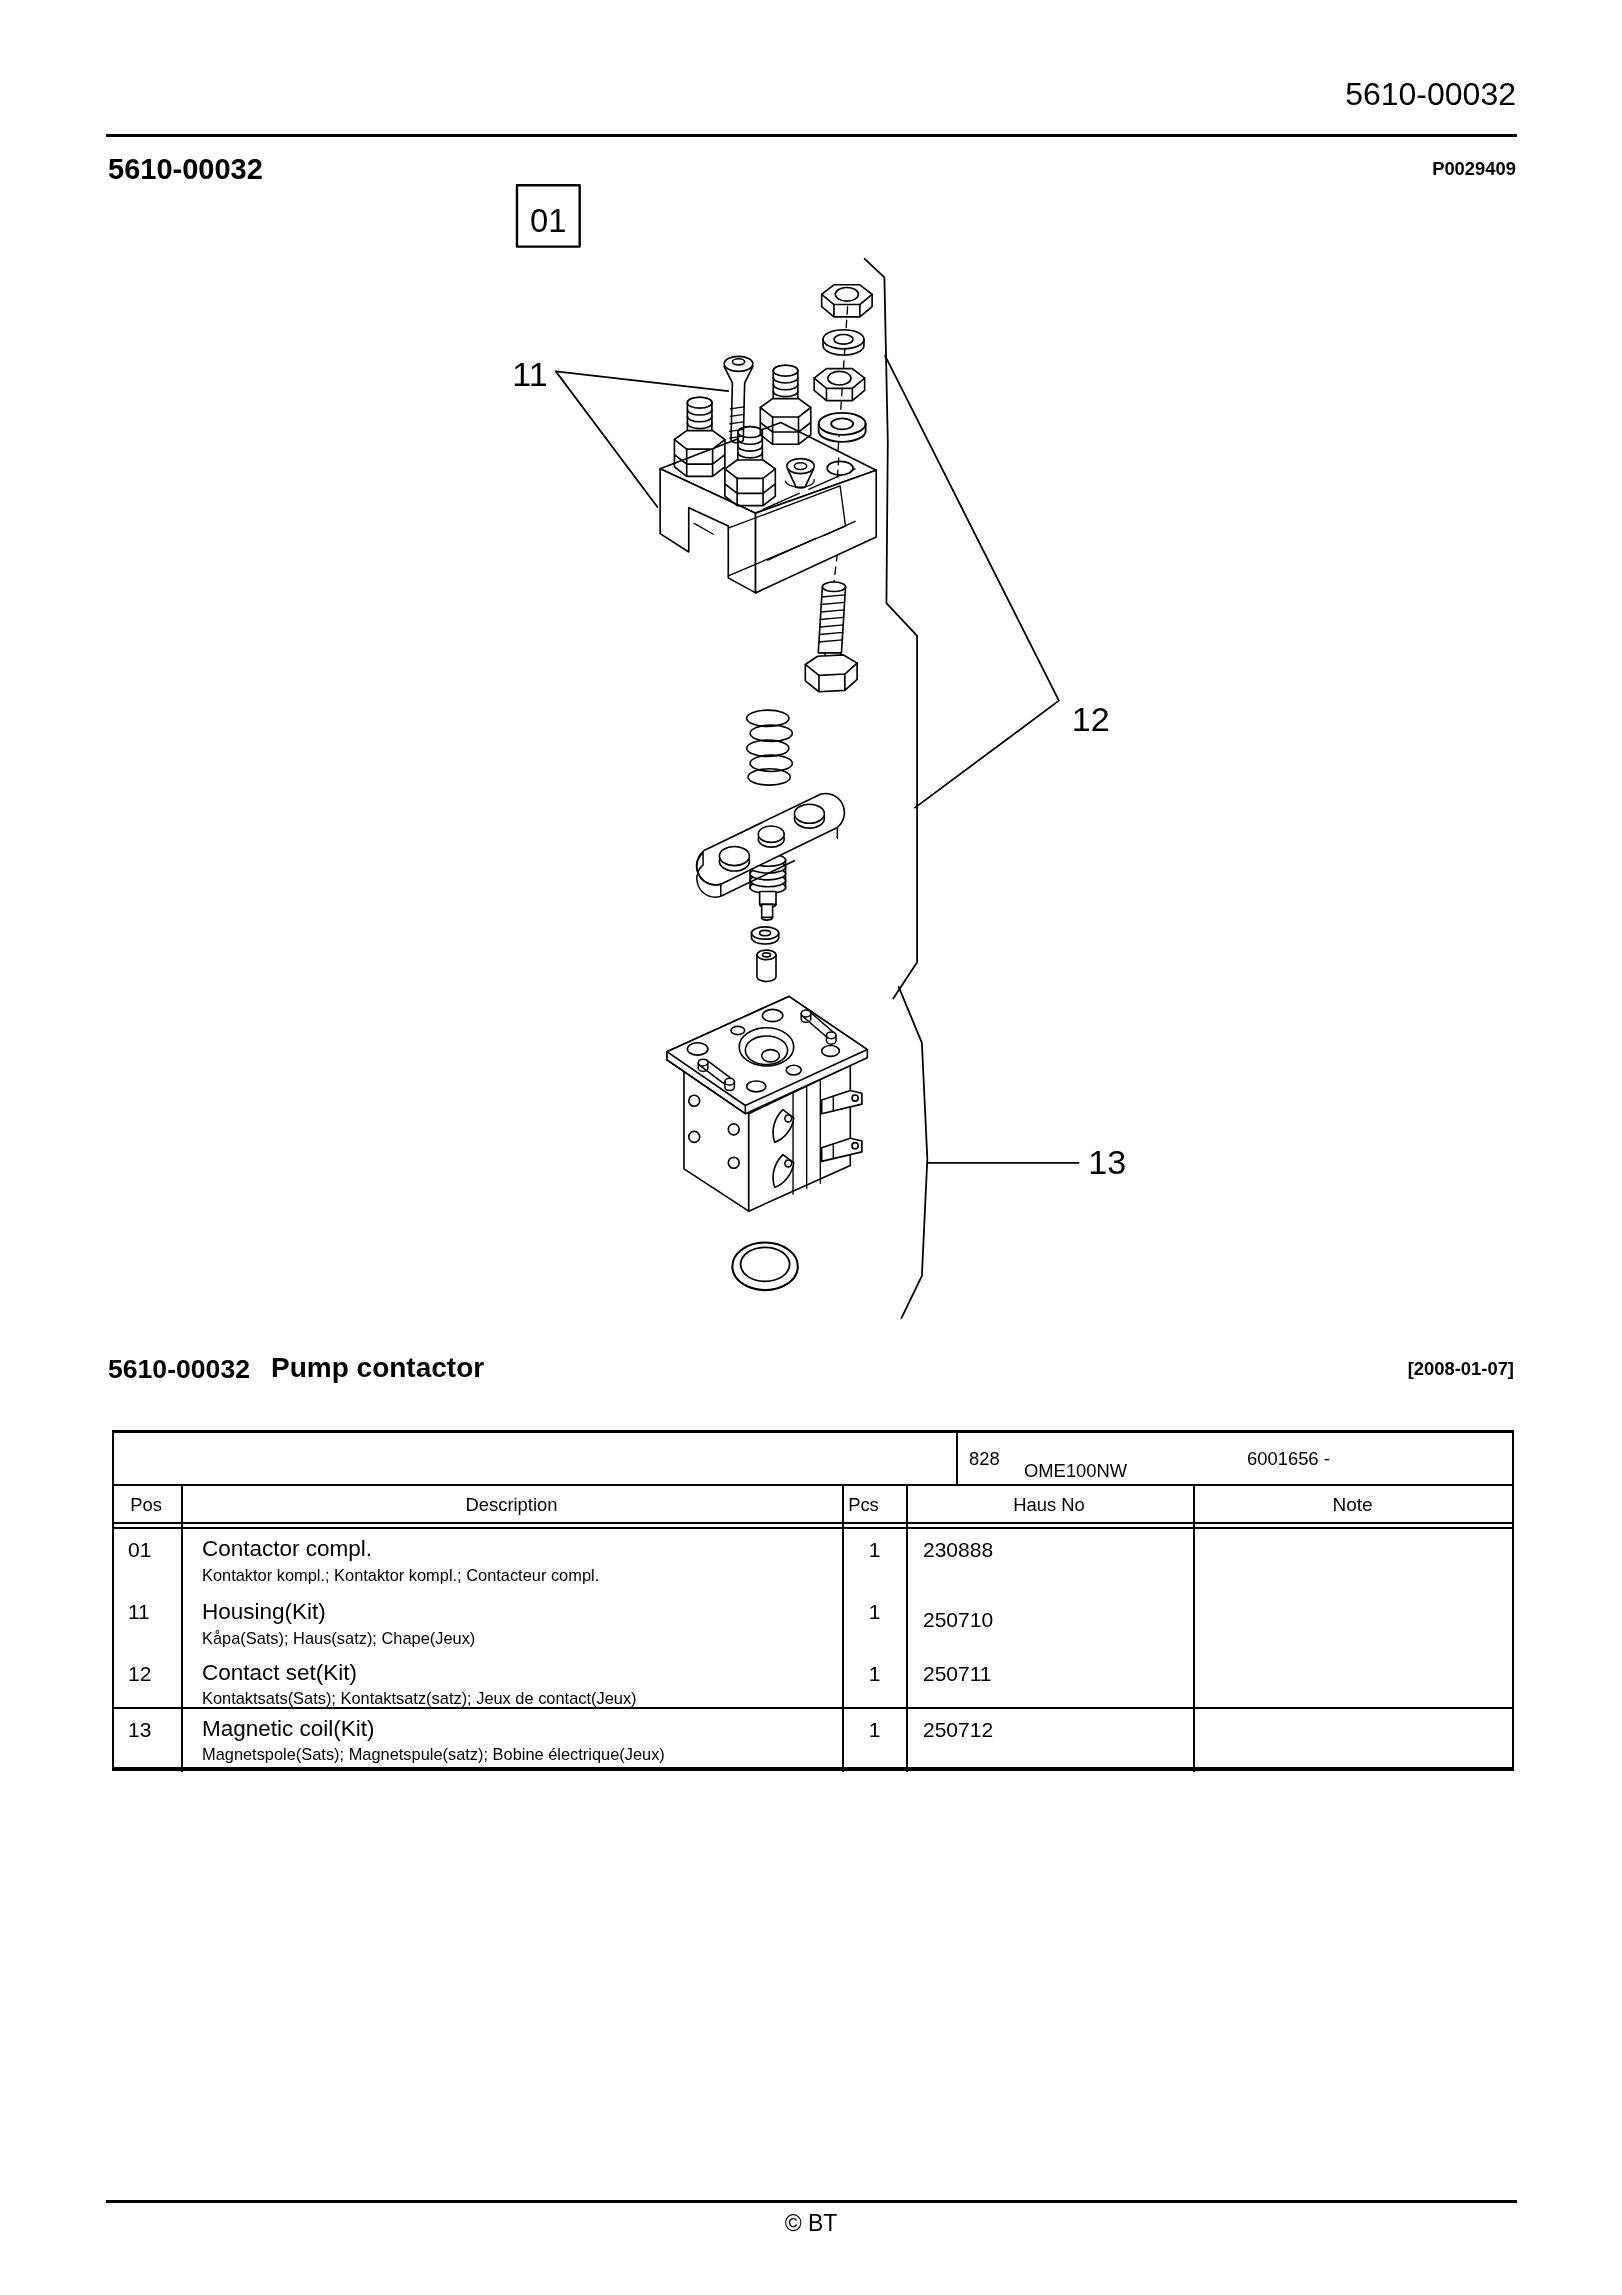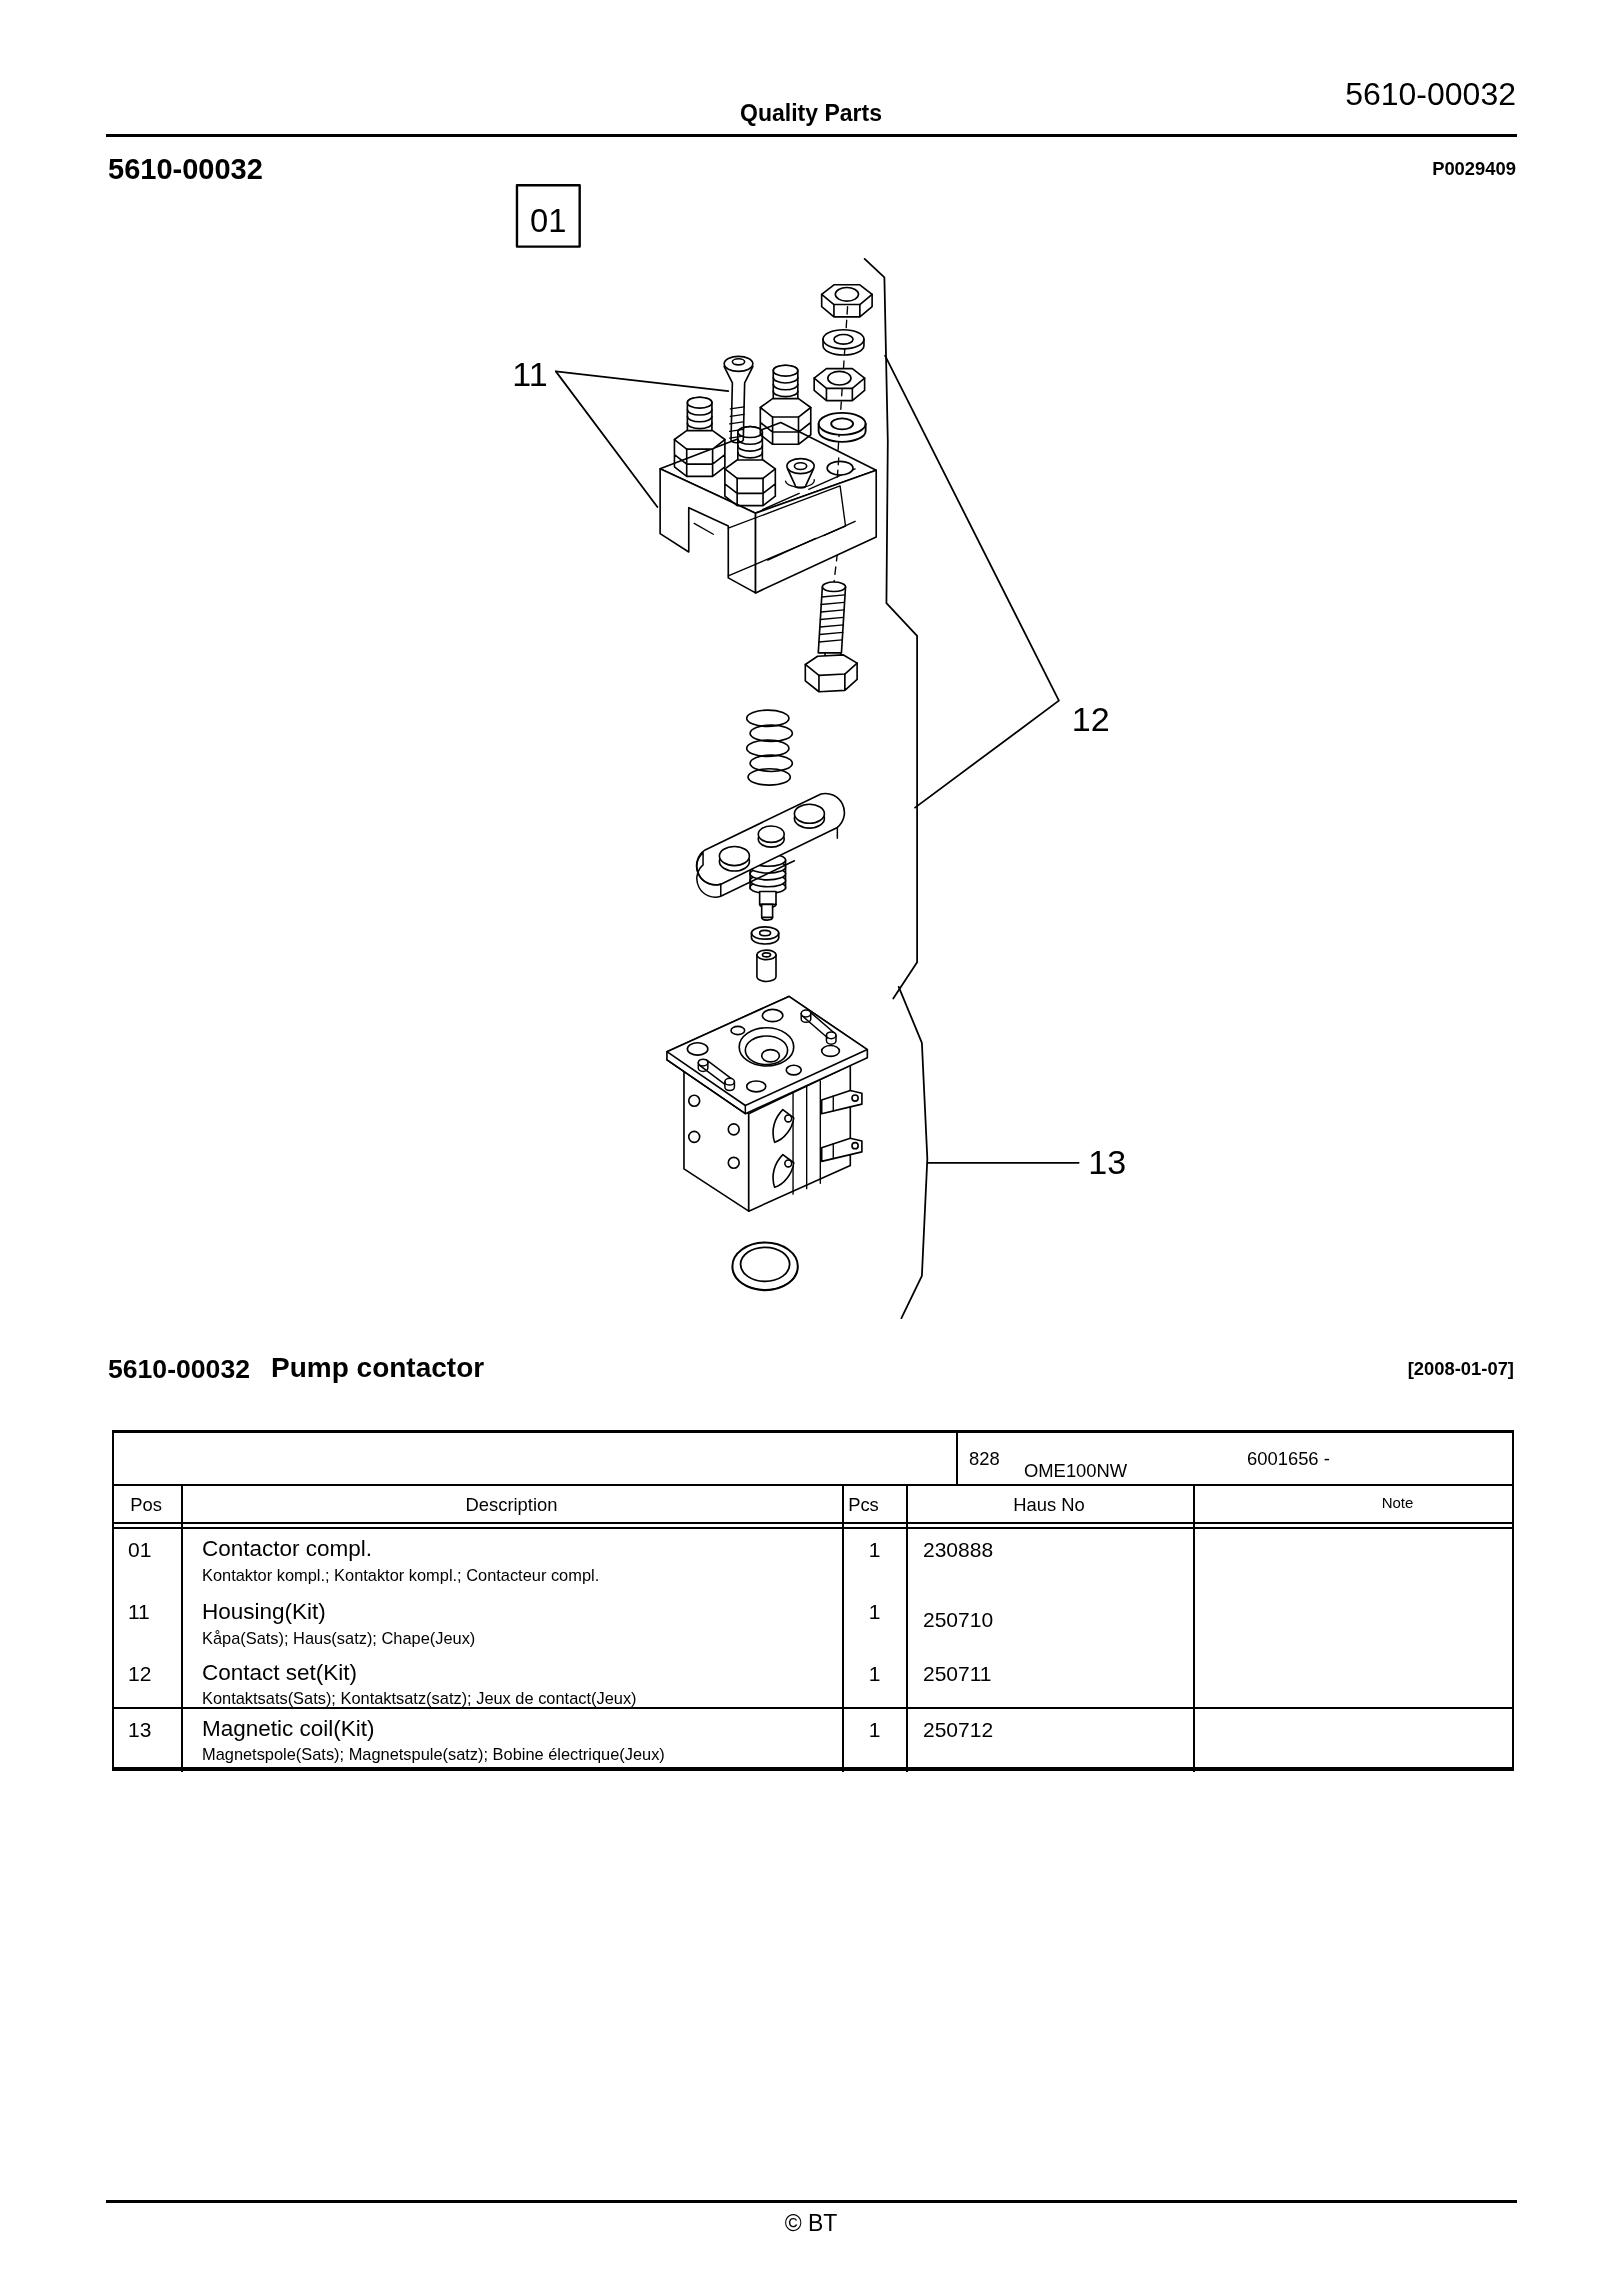--- a/index.html
+++ b/index.html
@@ -12,21 +12,20 @@
   .ctr{text-align:center;}
   .rt{text-align:right;}
   svg text{font-family:"Liberation Sans", sans-serif;}
   svg path,svg polygon,svg polyline,svg ellipse,svg circle,svg line,svg rect{vector-effect:none;}
 </style>
 </head>
 <body>
 
 <div id="page">
 
-  <div class="abs ctr b" style="left:0;top:100px;width:1622px;font-size:23px;">Quality Parts</div>
   <div class="abs rt" style="right:106px;top:76px;width:409px;font-size:32px;">5610-00032</div>
   <div class="hline" style="left:106px;top:134px;width:1411px;height:3.4px;"></div>
   <div class="abs b" style="left:108px;top:153px;font-size:29px;">5610-00032</div>
   <div class="abs rt b" style="right:106px;top:158px;width:341px;font-size:18.4px;">P0029409</div>
 
   <svg class="abs" style="left:382px;top:177px;" width="818" height="1159" viewBox="560 260 1200 1700" fill="none" stroke="#000" stroke-width="2.4" stroke-linecap="round" stroke-linejoin="round">
 
     <defs>
       <g id="stud">
         <path d="M-18,-12 A18,8 0 0 0 18,-12 L18,-54 A18,8 0 0 0 -18,-54 Z" fill="#fff"></path>
@@ -244,21 +243,21 @@
     <div class="vline" style="left:1193px;top:1484px;width:1.7px;height:288px;"></div>
 
     <div class="abs" style="left:969px;top:1448px;font-size:18.4px;">828</div>
     <div class="abs" style="left:1024px;top:1448px;font-size:18.4px;margin-top:12px;">OME100NW</div>
     <div class="abs" style="left:1247px;top:1448px;font-size:18.4px;">6001656 -</div>
 
     <div class="abs ctr" style="left:112px;top:1494px;width:68px;font-size:18.4px;">Pos</div>
     <div class="abs ctr" style="left:181px;top:1494px;width:661px;font-size:18.4px;">Description</div>
     <div class="abs ctr" style="left:842px;top:1494px;width:43px;font-size:18.4px;">Pcs</div>
     <div class="abs ctr" style="left:906px;top:1494px;width:286px;font-size:18.4px;">Haus No</div>
-    <div class="abs ctr" style="left:1238px;top:1494px;width:319px;font-size:15px;">Note</div>
+    <div class="abs ctr" style="left:1193px;top:1494px;width:319px;font-size:19px;">Note</div>
 
     <div>
       <div class="abs" style="left:128px;top:1538px;font-size:21px;">01</div>
       <div class="abs" style="left:202px;top:1536px;font-size:22.5px;">Contactor compl.</div>
       <div class="abs" style="left:202px;top:1566px;font-size:16.4px;">Kontaktor kompl.; Kontaktor kompl.; Contacteur compl.</div>
       <div class="abs ctr" style="left:842px;top:1538px;width:65px;font-size:21px;">1</div>
       <div class="abs" style="left:923px;top:1538px;font-size:21px;">230888</div>
       <div class="abs" style="left:1206px;top:1538px;font-size:21px;"></div>
     </div>
 

